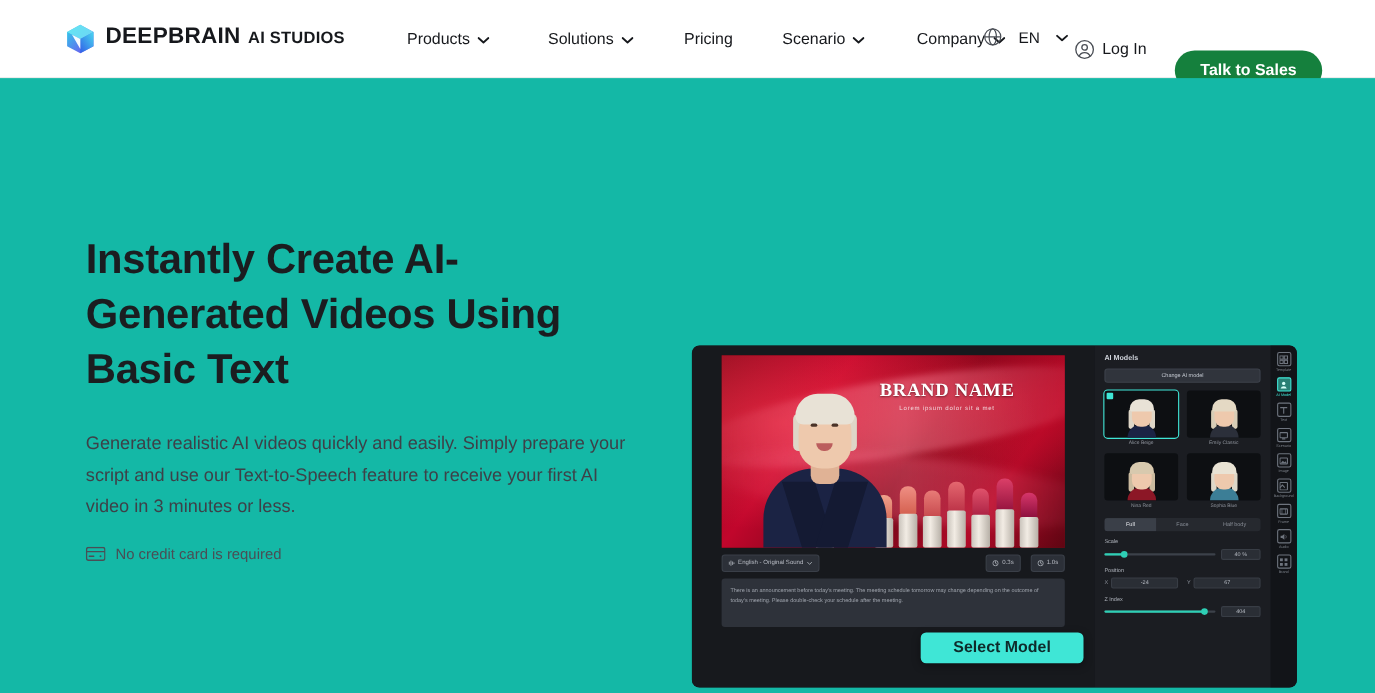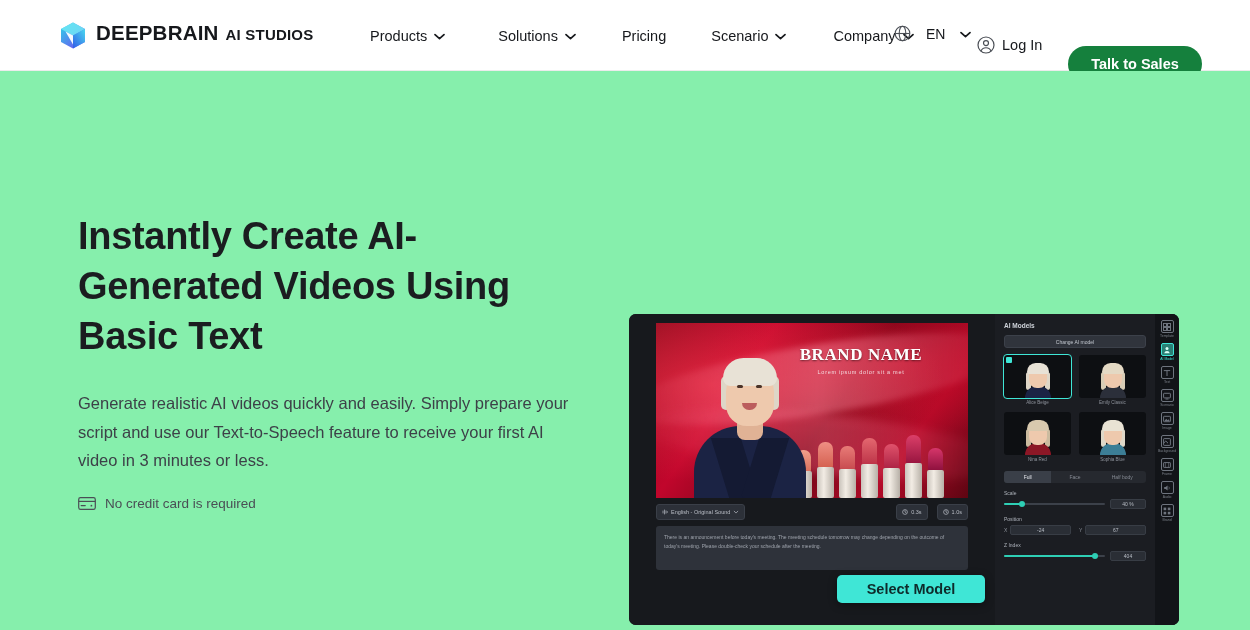--- a/index.html
+++ b/index.html
@@ -70,21 +70,21 @@
     width: 134px; height: 36px; border-radius: 18px;
     background: #15803d; color: #fff;
     font-size: 14.5px; font-weight: 700;
     display: flex; align-items: center; justify-content: center;
     border: none; cursor: pointer;
     font-family: "Liberation Sans", sans-serif;
     margin-top: 28px;
   }
 
   
-  .hero { position: relative; width: 1250px; height: 559px; background: #86efac; }
+  .hero { position: relative; width: 1250px; height: 559px; background: #14b8a6; }
 
   .hero-left { position: absolute; left: 78px; top: 140px; width: 520px; }
   .hero-title {
     font-size: 38px; line-height: 50px; font-weight: 800;
     color: #1b1d20; letter-spacing: -0.3px;
     width: 470px;
   }
   .hero-sub {
     margin-top: 28px;
     font-size: 16.5px; line-height: 28.5px; color: #3d4148;

